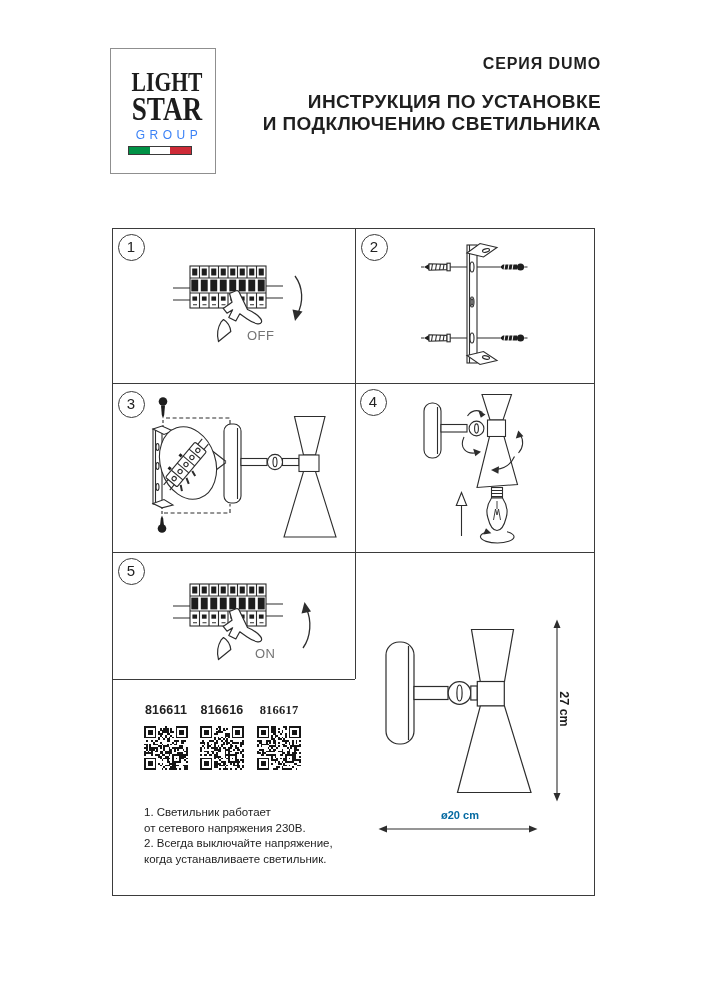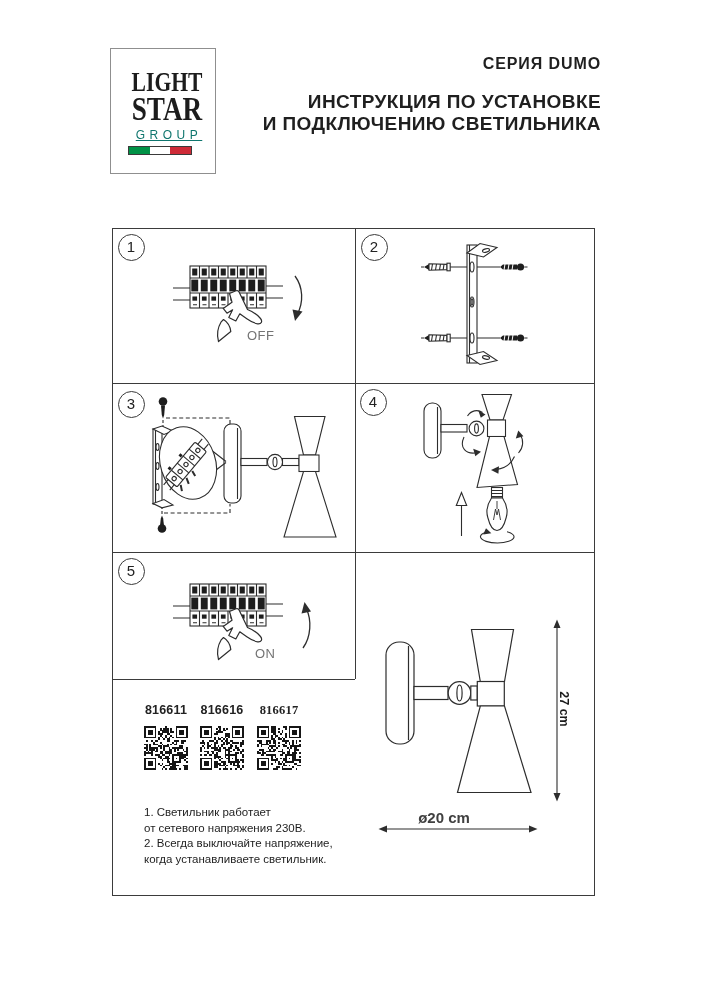--- a/index.html
+++ b/index.html
@@ -4,41 +4,41 @@
 <style>
   html,body{margin:0;padding:0;background:#ffffff;}
   .page{position:relative;width:707px;height:1000px;background:#fff;overflow:hidden;
         font-family:"Liberation Sans",sans-serif;color:#1d1d1d;outline:1px solid #e9e9e9;}
   .abs{position:absolute;}
   
   .logo-box{position:absolute;left:110px;top:48px;width:96px;height:124px;border:1px solid #8f8f8f;background:#fff;text-align:center;padding-left:8px;}
   .logo-word{font-family:"Liberation Serif",serif;font-weight:700;color:#1c1c1c;display:block;transform:scaleX(.8);transform-origin:center;}
   .logo-l1{font-size:27px;line-height:24px;margin-top:21px;}
   .logo-l2{font-size:34px;line-height:29px;}
-  .logo-l3{font-family:"Liberation Sans",sans-serif;font-weight:400;font-size:12px;letter-spacing:4.5px;color:#0f766e;margin-top:5px;margin-left:4px;transform:none;display:block;text-decoration:underline;}
+  .logo-l3{font-family:"Liberation Sans",sans-serif;font-weight:400;font-size:12px;letter-spacing:4.5px;color:#3b82f6;margin-top:5px;margin-left:4px;transform:none;display:block;}
   .flag{position:absolute;left:17px;top:97px;width:62px;height:7px;border:1px solid #3a3a3a;display:flex;}
   .flag>div{flex:1;height:100%;}
   
   .header-title{position:absolute;right:106px;top:52px;text-align:right;color:#1f1f1f;}
   .ht-small{font-size:16px;font-weight:700;letter-spacing:.9px;line-height:23px;}
   .ht-big{font-size:19px;font-weight:700;letter-spacing:.4px;line-height:21.5px;}
   .ht-gap{height:16px;}
   
   .frame{position:absolute;left:112px;top:228px;width:483px;height:668px;border:1.5px solid #3b3b3b;box-sizing:border-box;}
   .vline{position:absolute;left:355px;top:228px;width:0;height:451px;border-left:1.5px solid #3b3b3b;}
   .hline{position:absolute;height:0;border-top:1.5px solid #3b3b3b;}
   
   .stepnum{position:absolute;width:27px;height:27px;border:1.3px solid #3a3a3a;border-radius:50%;
            box-sizing:border-box;text-align:center;line-height:24px;font-size:15px;color:#222;background:#fff;}
   
   .switch-label{position:absolute;font-size:13px;color:#737373;letter-spacing:.5px;}
   .article-num{position:absolute;width:44px;text-align:center;font-size:12.5px;font-weight:700;letter-spacing:.2px;color:#222;}
   .qr{position:absolute;width:44px;height:44px;}
   .notes{position:absolute;left:144px;top:805px;font-size:11.5px;line-height:15.6px;color:#1d1d1d;}
-  .dim-h{position:absolute;left:412px;top:809px;width:64px;text-align:center;font-size:15px;font-weight:700;color:#404040;}
+  .dim-h{position:absolute;left:428px;top:809px;width:64px;text-align:center;font-size:11px;font-weight:700;color:#0369a1;}
   .dim-v{position:absolute;left:543px;top:702px;width:42px;text-align:center;font-size:12.5px;font-weight:700;color:#1a1a1a;transform:rotate(90deg);transform-origin:center;}
   svg{display:block;}
 </style>
 </head>
 <body>
 
 <div class="page">
 
   <div class="logo-box">
     <span class="logo-word logo-l1">LIGHT</span>

